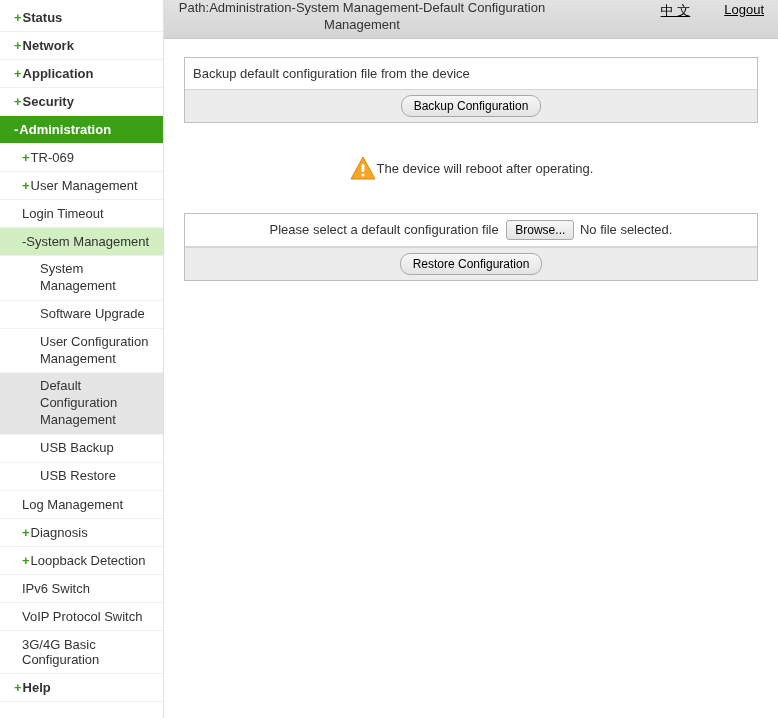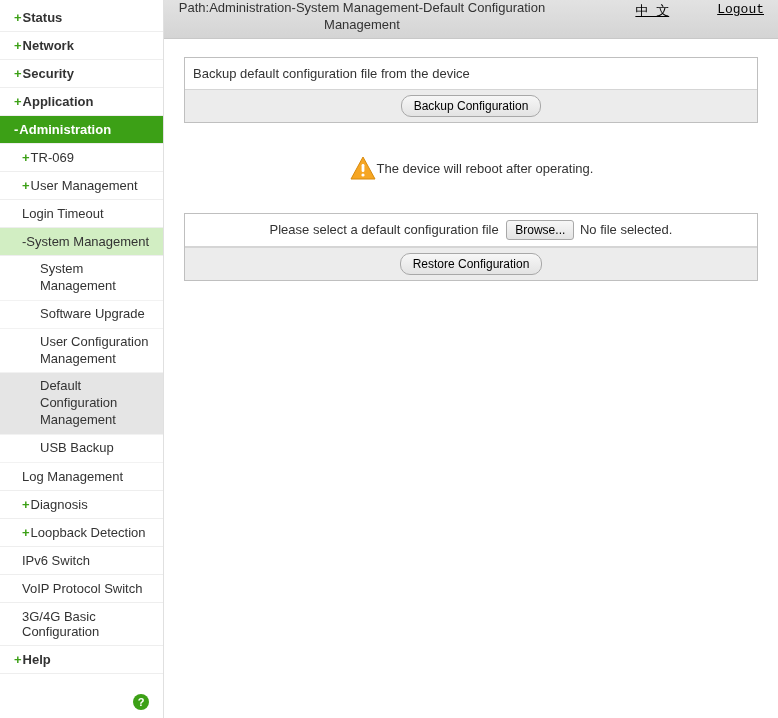--- a/index.html
+++ b/index.html
@@ -84,21 +84,21 @@
     background: linear-gradient(#e2e2e2,#d4d4d4);
     border-bottom:1px solid #c8c8c8;
     padding: 0 14px 4px 8px;
     display:flex;
     justify-content: space-between;
     align-items: flex-start;
     font-size: 13px;
     text-align: center;
   }
   .path { max-width: 380px; line-height:1.3; }
-  .top-links { display:flex; gap: 48px; padding-top:2px;font-family:Liberation Mono, monospace;}
+  .top-links { display:flex; gap: 34px; padding-top:2px;}
   .top-links a {
     color:#000; text-decoration: underline; cursor:pointer;
   }
   .content {
     padding: 18px 20px;
   }
   .panel {
     border:1px solid #bfbfbf;
     margin-bottom: 6px;
   }
@@ -176,34 +176,35 @@
     transform: skewX(-30deg);
   }
 </style>
 </head>
 <body>
 
 <div class="container">
   <div class="sidebar">
     <div class="nav-item bold"><span class="plus">+</span><span>Status</span></div>
     <div class="nav-item bold"><span class="plus">+</span><span>Network</span></div>
+    <div class="nav-item bold"><span class="plus">+</span><span>Application</span></div>
     <div class="nav-item bold"><span class="plus">+</span><span>Security</span></div>
-    <div class="nav-item bold"><span class="plus">+</span><span>Application</span></div>
     <div class="nav-item bold active"><span class="minus">-</span><span>Administration</span></div>
 
     <div class="sub-item"><span class="plus">+</span><span>TR-069</span></div>
     <div class="sub-item"><span class="plus">+</span><span>User Management</span></div>
     <div class="sub-item"><span>Login Timeout</span></div>
     <div class="sub-item highlight"><span class="minus">-</span><span>System Management</span></div>
 
     <div class="subsub-item">System Management</div>
     <div class="subsub-item">Software Upgrade</div>
     <div class="subsub-item">User Configuration Management</div>
     <div class="subsub-item selected">Default Configuration Management</div>
     <div class="subsub-item">USB Backup</div>
+    <div class="subsub-item">USB Restore</div>
 
     <div class="sub-item"><span>Log Management</span></div>
     <div class="sub-item"><span class="plus">+</span><span>Diagnosis</span></div>
     <div class="sub-item"><span class="plus">+</span><span>Loopback Detection</span></div>
     <div class="sub-item"><span>IPv6 Switch</span></div>
     <div class="sub-item"><span>VoIP Protocol Switch</span></div>
     <div class="sub-item"><span>3G/4G Basic Configuration</span></div>
 
     <div class="nav-item bold"><span class="plus">+</span><span>Help</span></div>
 

